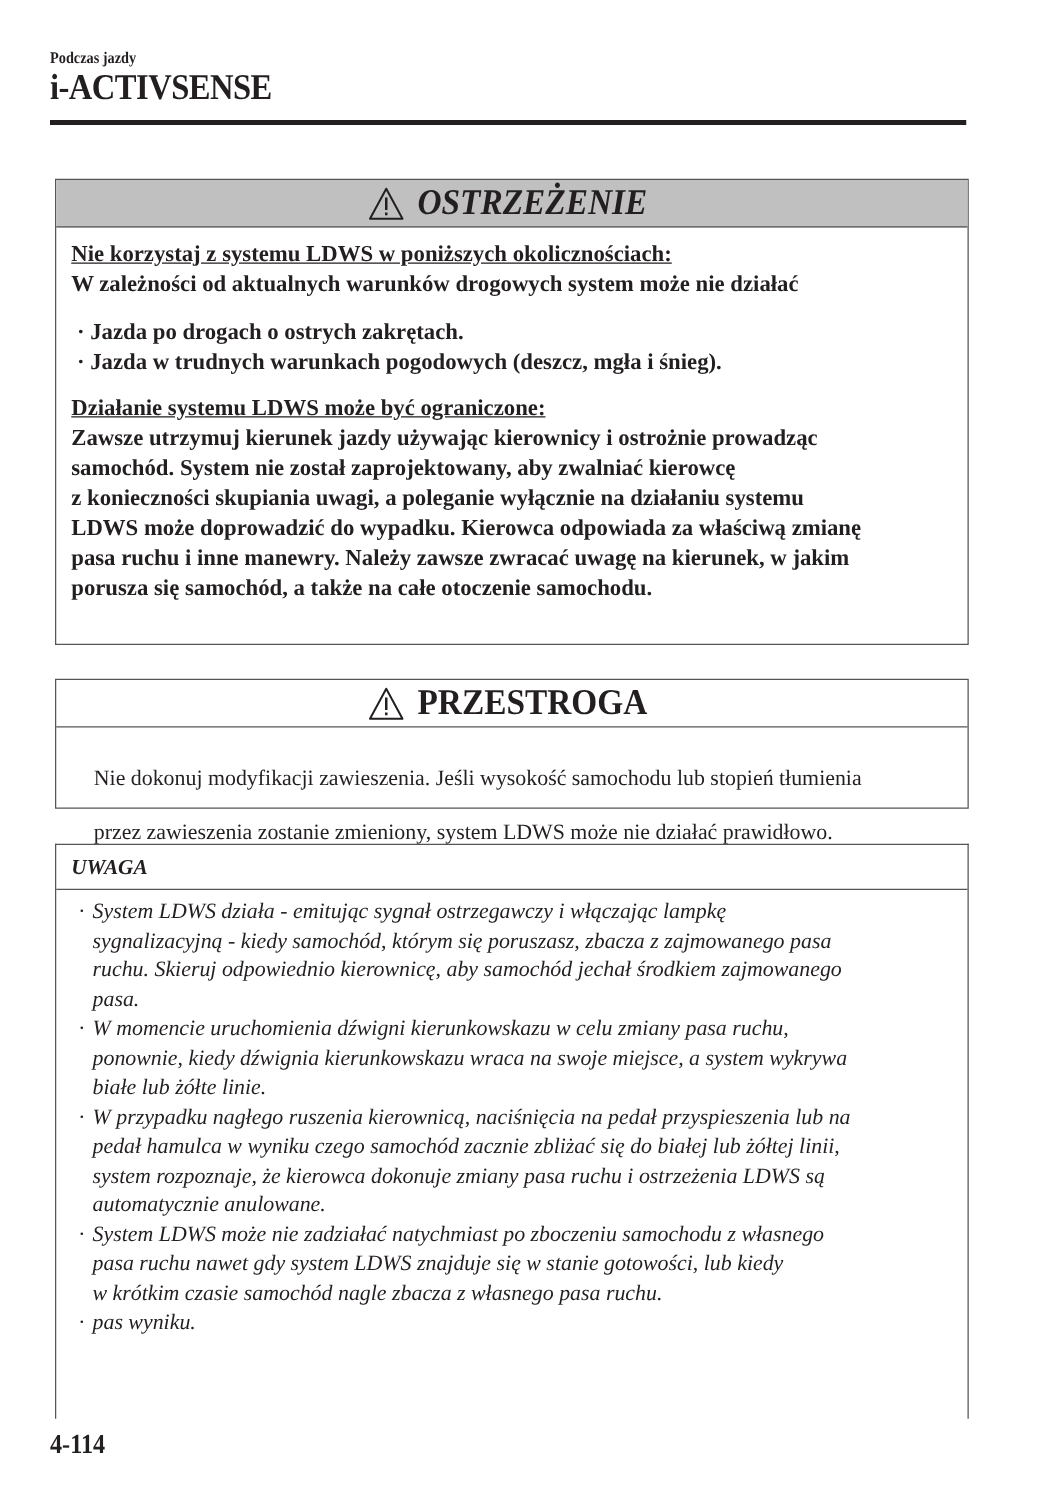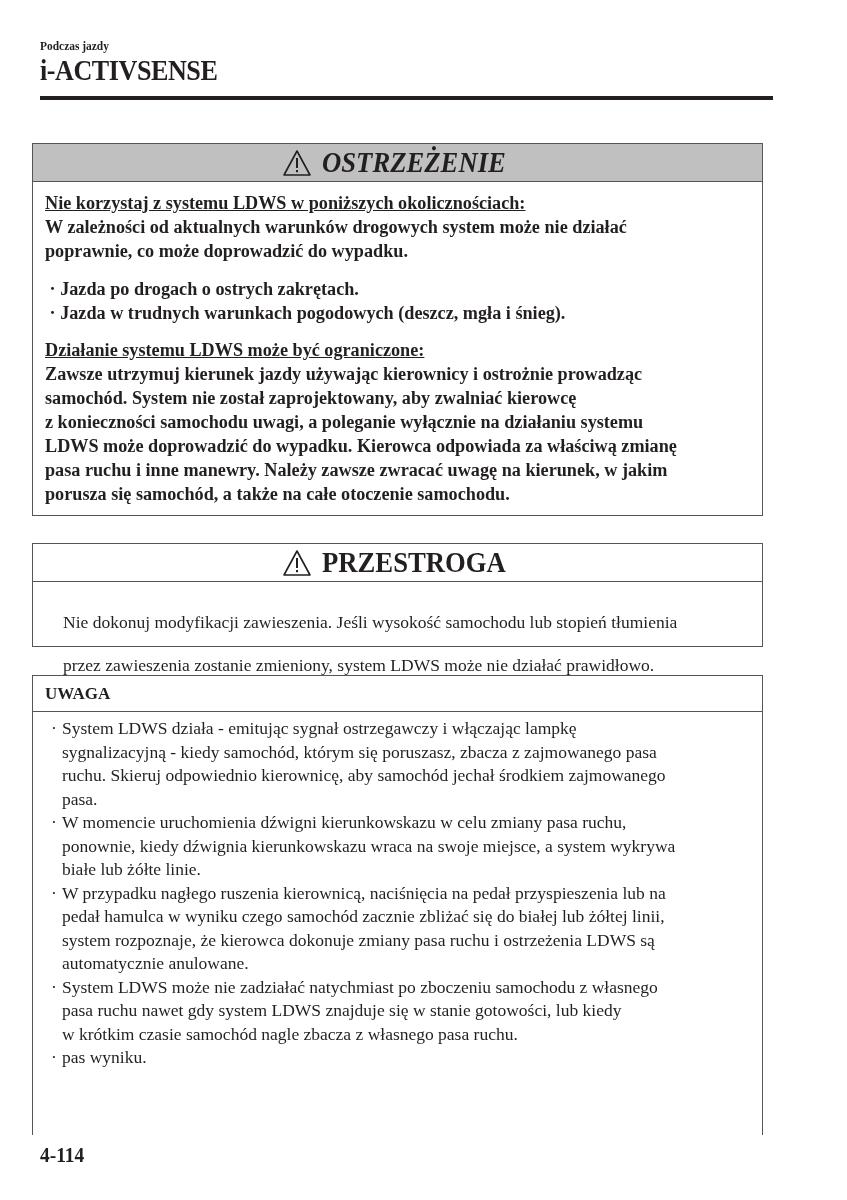--- a/index.html
+++ b/index.html
@@ -4,39 +4,39 @@
 <style>
   html, body { margin:0; padding:0; background:#ffffff; }
   body { width:847px; height:1200px; position:relative; overflow:hidden;
          font-family:"Liberation Serif", serif; color:#231f20; }
   .section-label { position:absolute; left:40px; top:38px; font-size:13px; font-weight:bold;
          font-family:"Liberation Serif", serif; transform:scaleX(0.88); transform-origin:left; }
   .page-title { position:absolute; left:40px; top:54px; font-size:29px; font-weight:bold; letter-spacing:-0.5px;
          transform:scaleX(0.9); transform-origin:left; }
   .title-rule { position:absolute; left:40px; top:96px; width:733px; height:4px; background:#231f20; }
 
-  .box { position:absolute; left:32px; width:731px; border:1.5px solid #555; box-sizing:border-box; }
+  .box { position:absolute; left:44px; width:731px; border:1.5px solid #555; box-sizing:border-box; }
   .box-head { border-bottom:1.5px solid #555; display:flex; align-items:center; justify-content:center; }
   .warn { top:143px; height:373px; }
   .warn .box-head { background:#c0c0c0; height:37px; }
   .head-text { font-size:29px; font-weight:bold; display:inline-block; transform:scaleX(0.92); }
   .warn .head-text { font-style:italic; }
   .tri { width:30px; height:28px; margin-right:2px; }
   .warn-body { padding:9px 10px 0 12px; font-weight:bold; font-size:18.2px; line-height:24px; }
   .warn-body p { margin:0; white-space:nowrap; }
   .u { text-decoration:underline; }
   .gap { height:14px; }
   .gap2 { height:13px; }
 
   .caut { top:543px; height:104px; }
   .caut .box-head { height:37px; }
   .caut-body { padding:10px 12px 0 12px; font-size:17.5px; line-height:25px; }
   .caut-body p { margin:18px; white-space:nowrap; }
 
-  .note { top:675px; height:460px; border-bottom:none; }
+  .note { top:675px; height:460px; border-bottom:none;font-style:italic; }
   .note .box-head { height:35px; justify-content:flex-start; padding-left:12px; }
   .note-head { font-size:17px; font-weight:bold; }
   .note-body { padding:5px 12px 0 18px; font-size:17.5px; line-height:23.5px; }
   .note-body .item { position:relative; padding-left:11px; }
   .note-body .item p { margin:0; white-space:nowrap; }
   .bullet { position:absolute; left:0; top:0; }
 
   .page-num { position:absolute; left:40px; top:1142px; font-size:22px; font-weight:bold;
               transform:scaleX(0.88); transform-origin:left; }
 </style>
@@ -52,29 +52,28 @@
     <svg class="tri" viewBox="0 0 30 28">
       <path d="M15 2 L28 26 L2 26 Z" fill="none" stroke="#231f20" stroke-width="1.6" stroke-linejoin="round"></path>
       <rect x="14" y="9" width="2" height="10" fill="#231f20"></rect>
       <rect x="14" y="21" width="2" height="2.2" fill="#231f20"></rect>
     </svg>
     <span class="head-text">OSTRZEŻENIE</span>
   </div>
   <div class="warn-body">
     <p class="u">Nie korzystaj z systemu LDWS w poniższych okolicznościach:</p>
     <p>W zależności od aktualnych warunków drogowych system może nie działać</p>
-    <p>poprawnie, co może doprowadzić do wypadku.</p>
     <div class="gap"></div>
     <p>&nbsp;· <span>Jazda po drogach o ostrych zakrętach.</span></p>
     <p>&nbsp;· <span>Jazda w trudnych warunkach pogodowych (deszcz, mgła i śnieg).</span></p>
     <div class="gap2"></div>
     <p class="u">Działanie systemu LDWS może być ograniczone:</p>
     <p>Zawsze utrzymuj kierunek jazdy używając kierownicy i ostrożnie prowadząc</p>
     <p>samochód. System nie został zaprojektowany, aby zwalniać kierowcę</p>
-    <p>z konieczności samochodu uwagi, a poleganie wyłącznie na działaniu systemu</p>
+    <p>z konieczności skupiania uwagi, a poleganie wyłącznie na działaniu systemu</p>
     <p>LDWS może doprowadzić do wypadku. Kierowca odpowiada za właściwą zmianę</p>
     <p>pasa ruchu i inne manewry. Należy zawsze zwracać uwagę na kierunek, w jakim</p>
     <p>porusza się samochód, a także na całe otoczenie samochodu.</p>
   </div>
 </div>
 
 <div class="box caut">
   <div class="box-head">
     <svg class="tri" viewBox="0 0 30 28">
       <path d="M15 2 L28 26 L2 26 Z" fill="none" stroke="#231f20" stroke-width="1.6" stroke-linejoin="round"></path>

